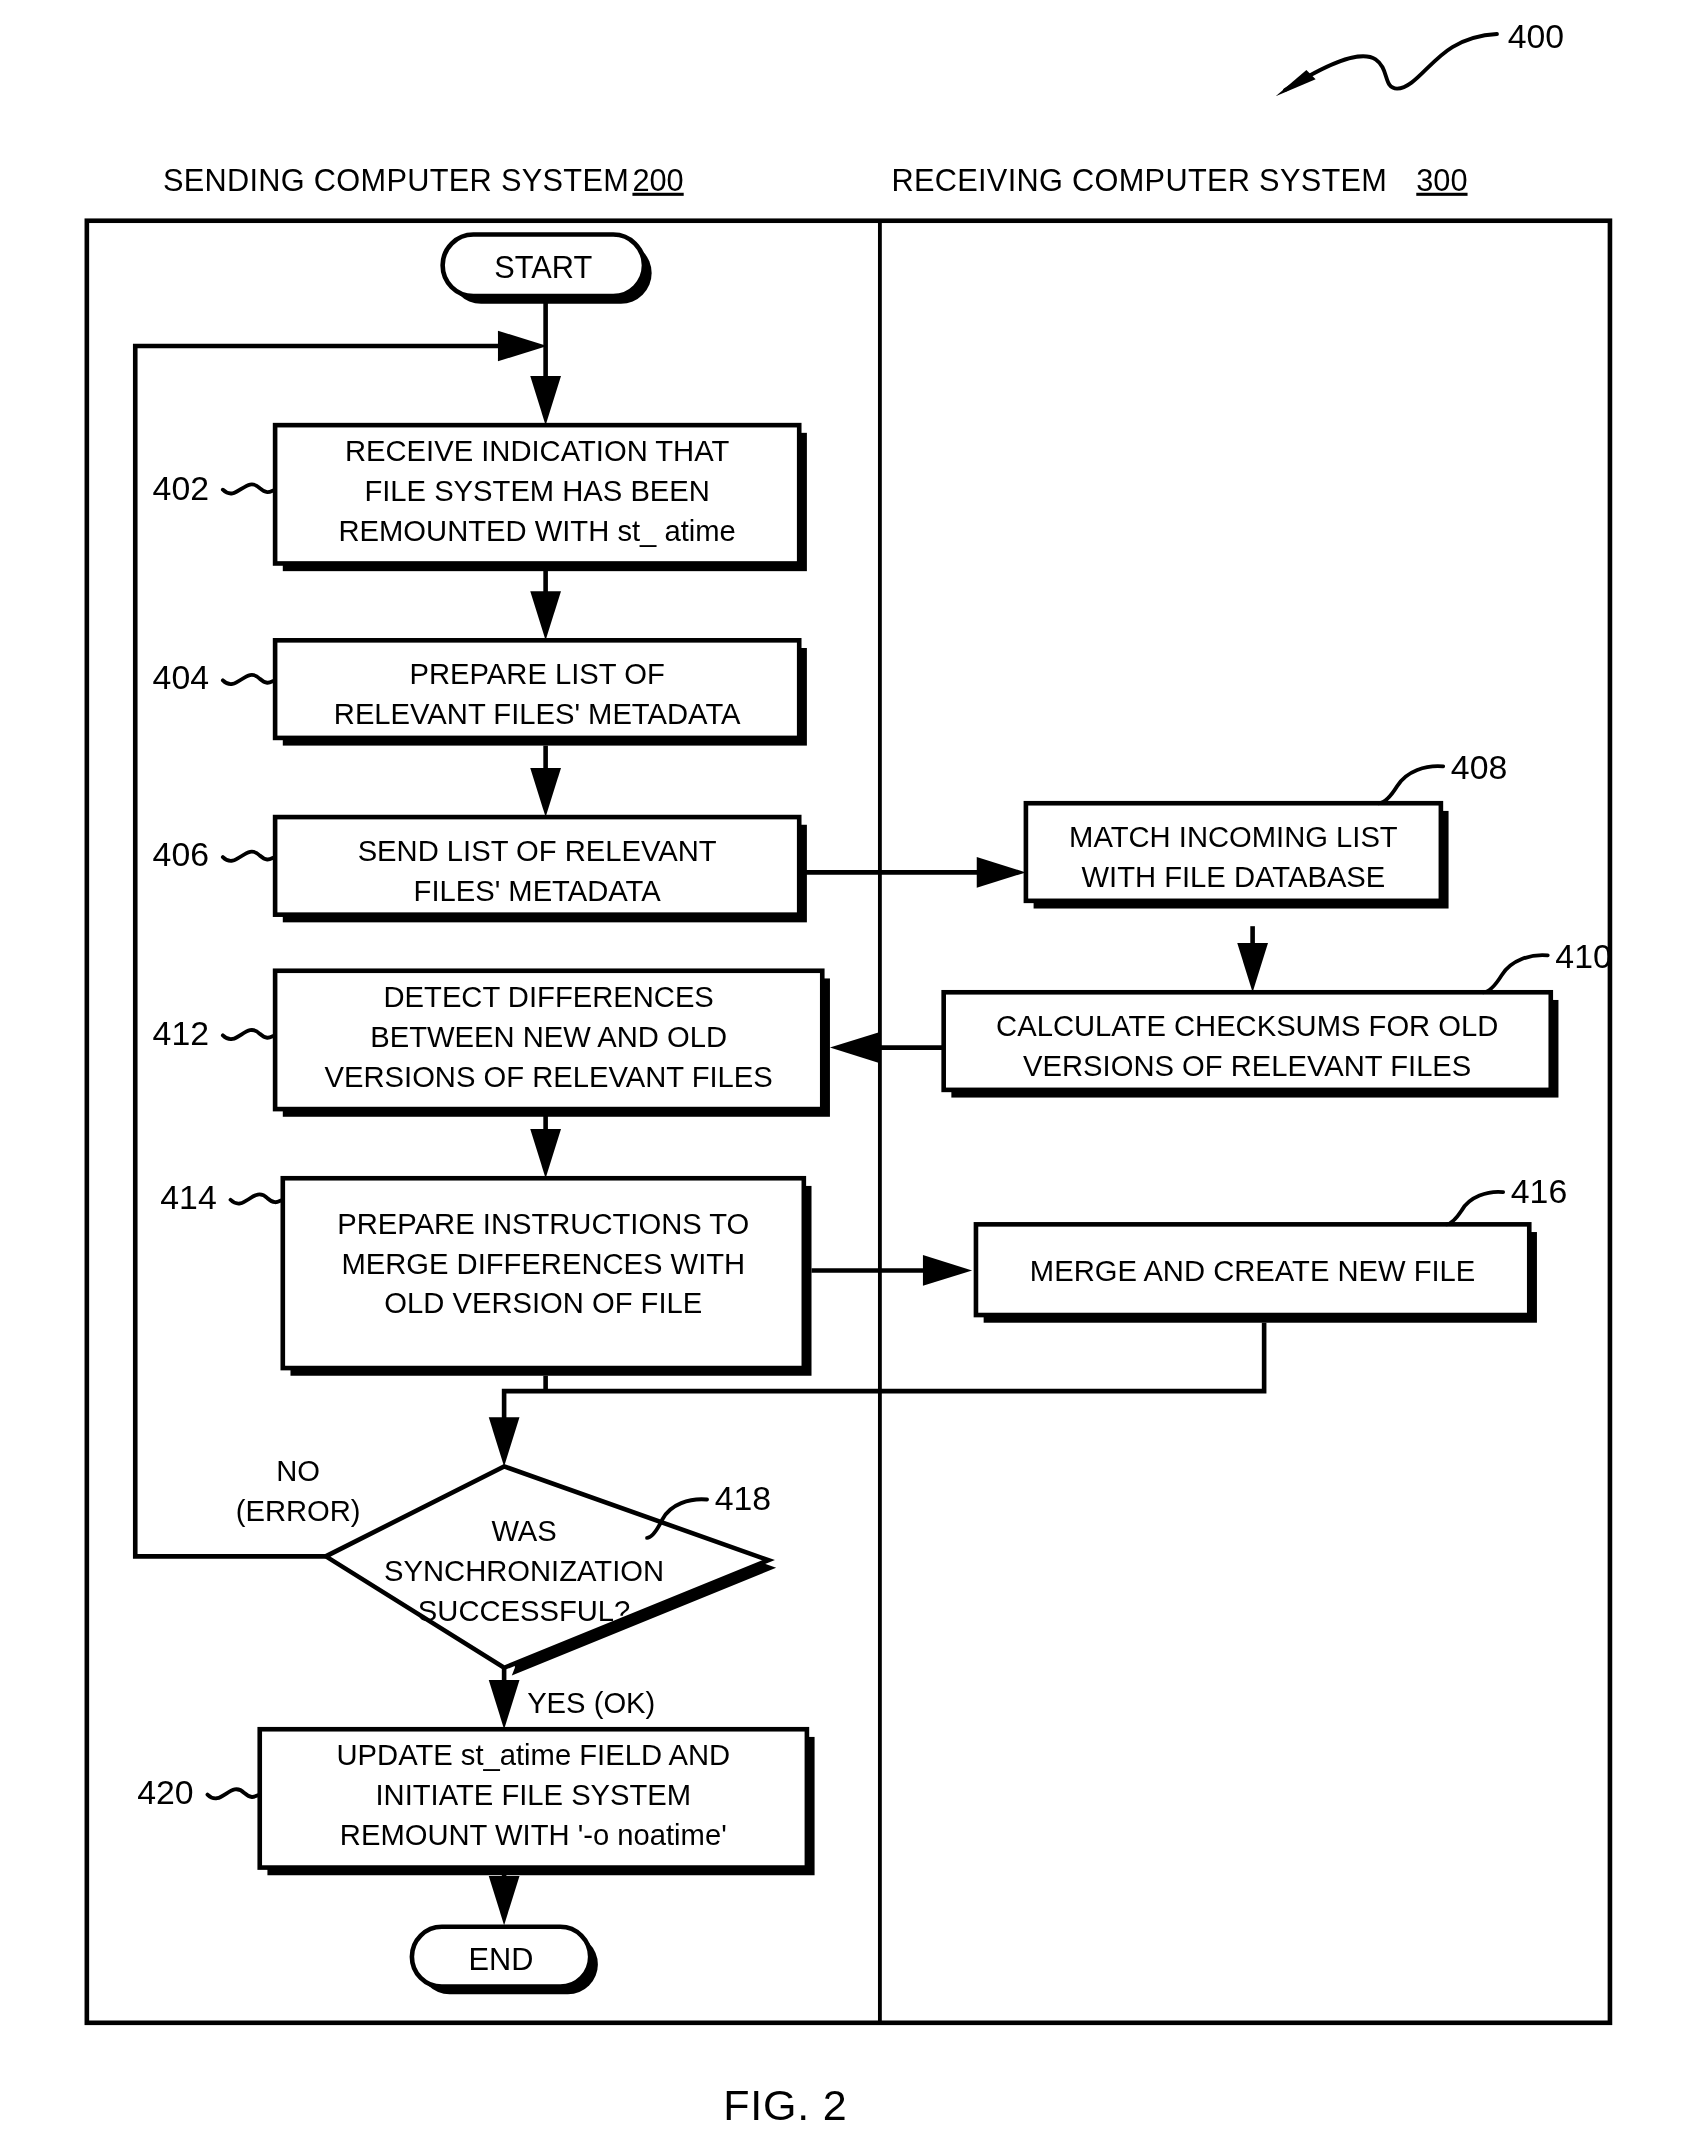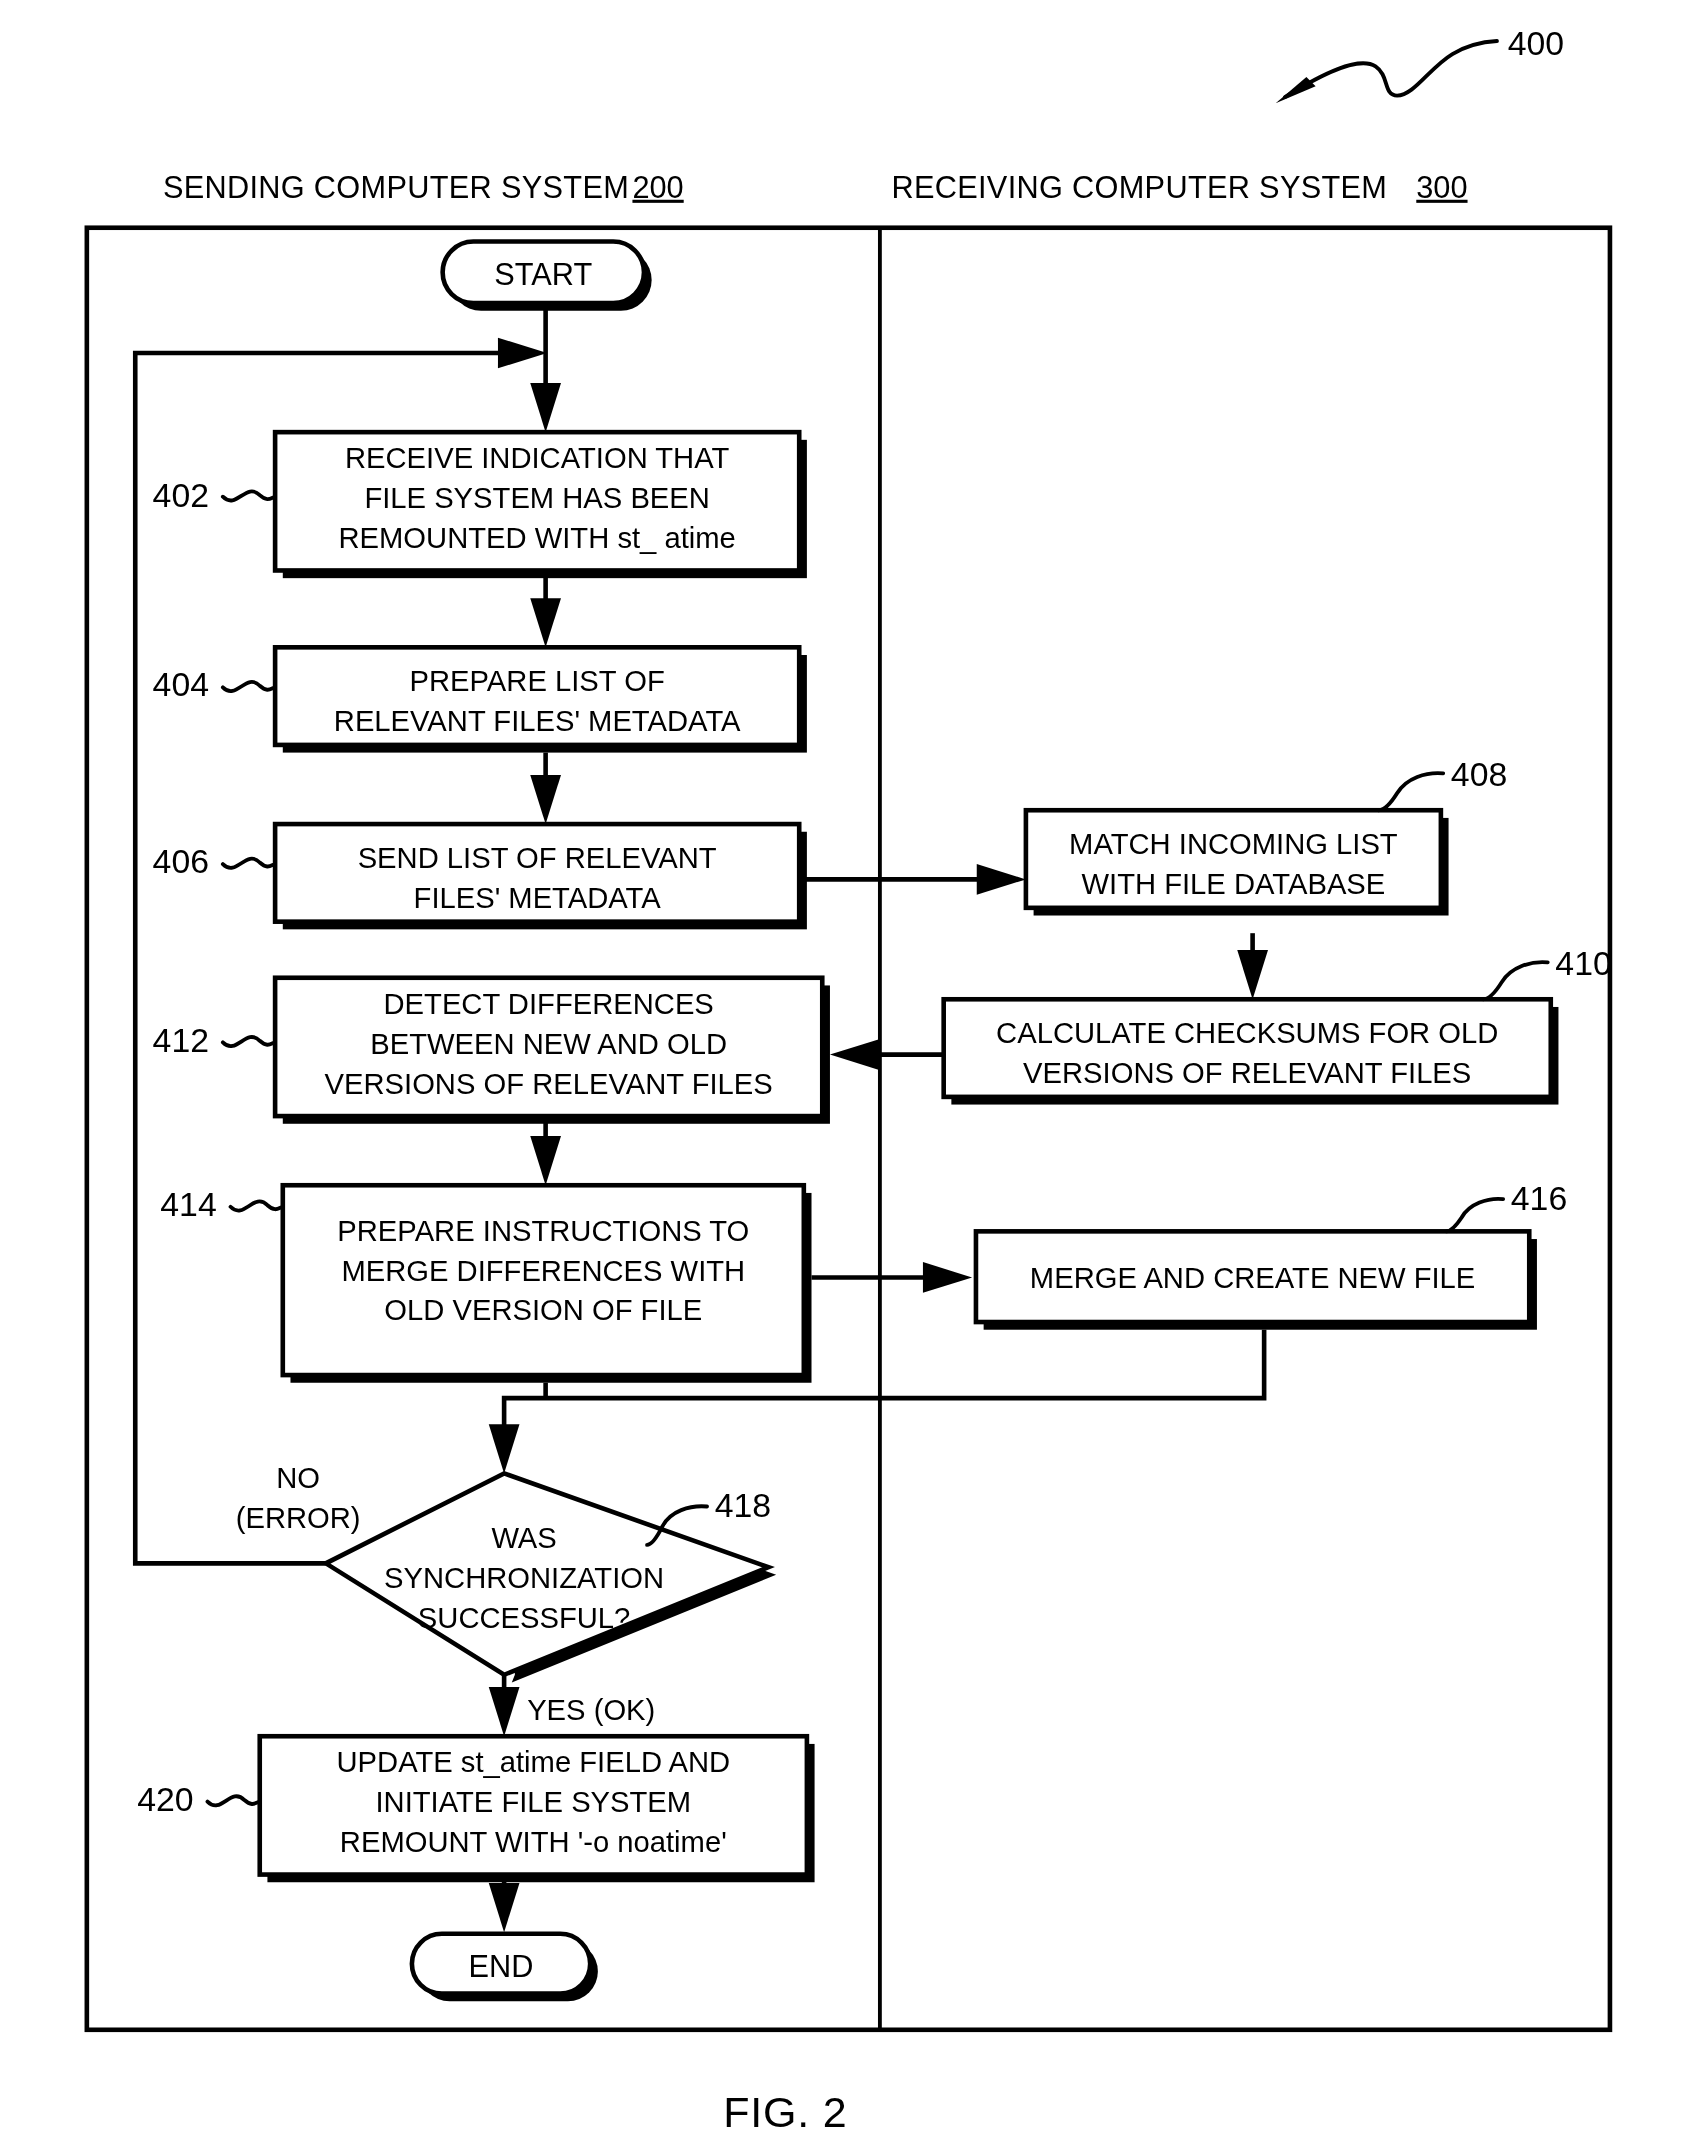--- a/index.html
+++ b/index.html
@@ -10,21 +10,21 @@
   }
   body {
     width: 1706px;
     height: 2151px;
     font-family: "Liberation Sans", "DejaVu Sans", sans-serif;
     position: relative;
     overflow: hidden;
   }
   #figure-root {
     position: absolute;
-    left: 0; top: 11px;
+    left: 0; top: 4px;
     width: 1706px;
     height: 1539px;
   }
   svg#flow {
     display: block;
     width: 1706px;
     height: 2151px;
   }
   
   .frame      { fill: none; stroke: #000; stroke-width: 6; }

